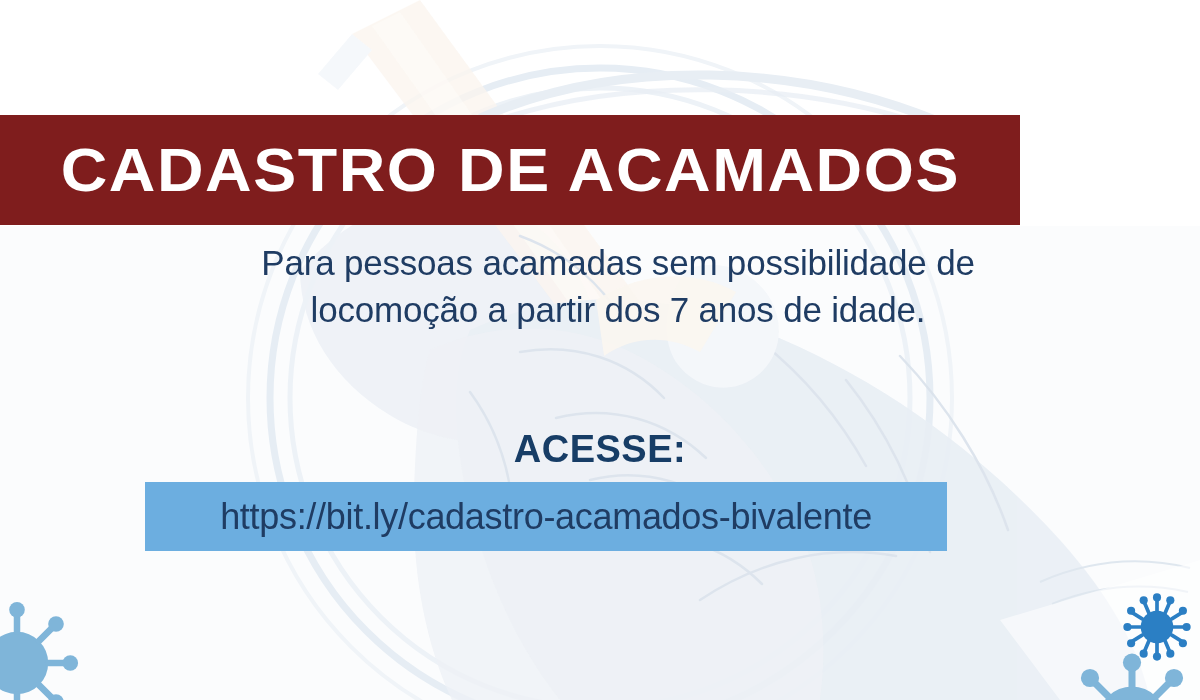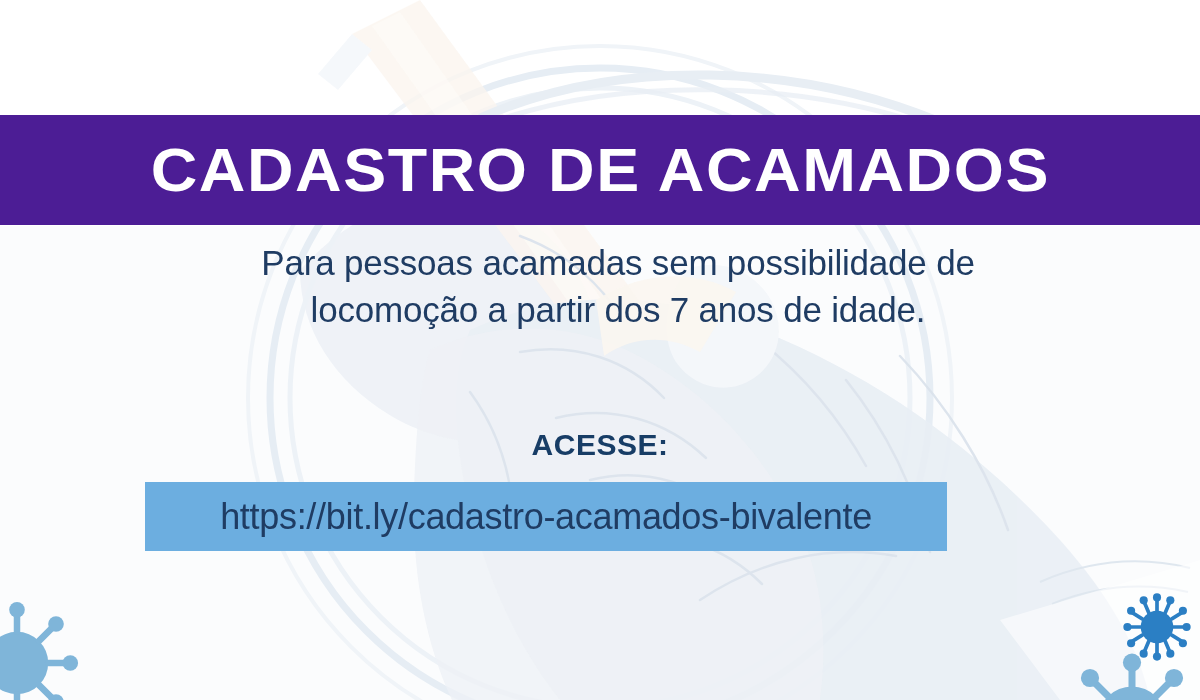--- a/index.html
+++ b/index.html
@@ -30,23 +30,23 @@
     height: 700px;
     z-index: 0;
     pointer-events: none;
   }
 
   
   #title-band {
     position: absolute;
     left: 0;
     top: 115px;
-    width: 1200px;
+    width: 1020px;
     height: 110px;
-    background: #4c1d95;
+    background: #7f1d1d;
     z-index: 3;
     display: flex;
     align-items: center;
     justify-content: center;
   }
   #title-text {
     color: #ffffff;
     font-family: "Liberation Sans", sans-serif;
     font-weight: bold;
     font-size: 62px;
@@ -81,21 +81,21 @@
   #acesse-label {
     position: absolute;
     left: 0;
     top: 428px;
     width: 1200px;
     z-index: 3;
     text-align: center;
     color: #173D66;
     font-family: "Liberation Sans", sans-serif;
     font-weight: bold;
-    font-size: 30px;
+    font-size: 38px;
     letter-spacing: 0.5px;
   }
 
   
   #url-box {
     position: absolute;
     left: 145px;
     top: 482px;
     width: 802px;
     height: 69px;

